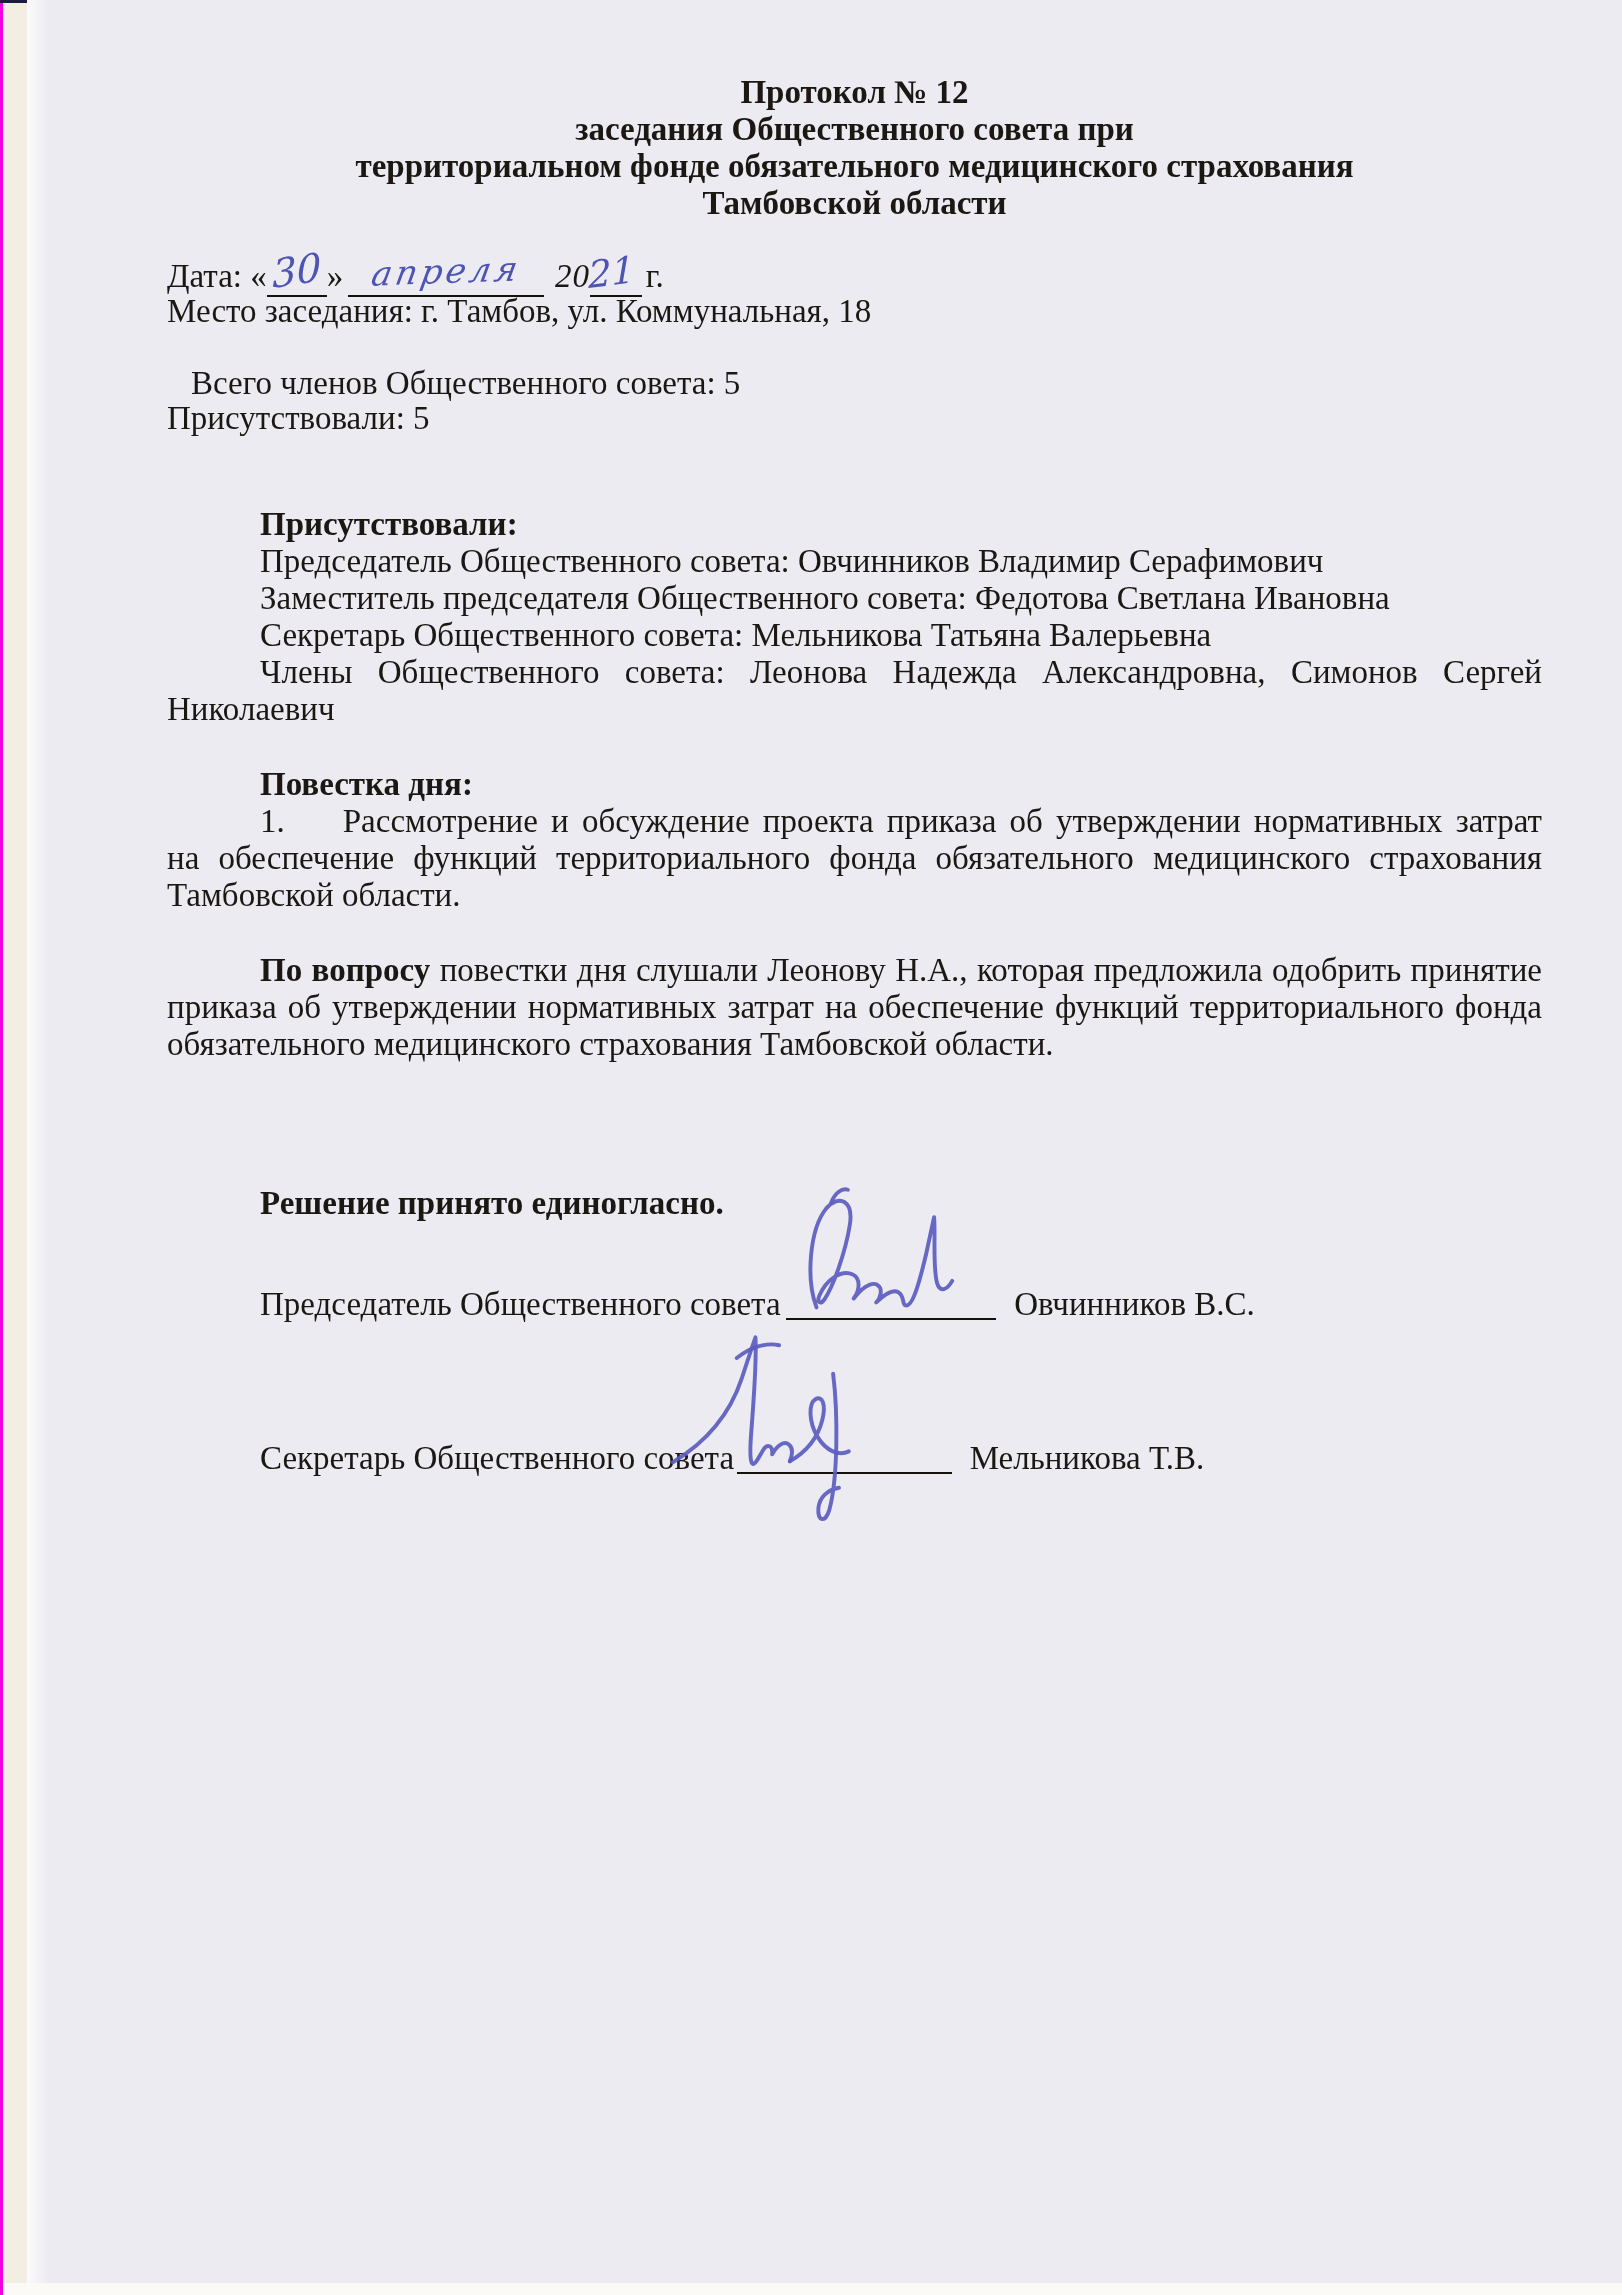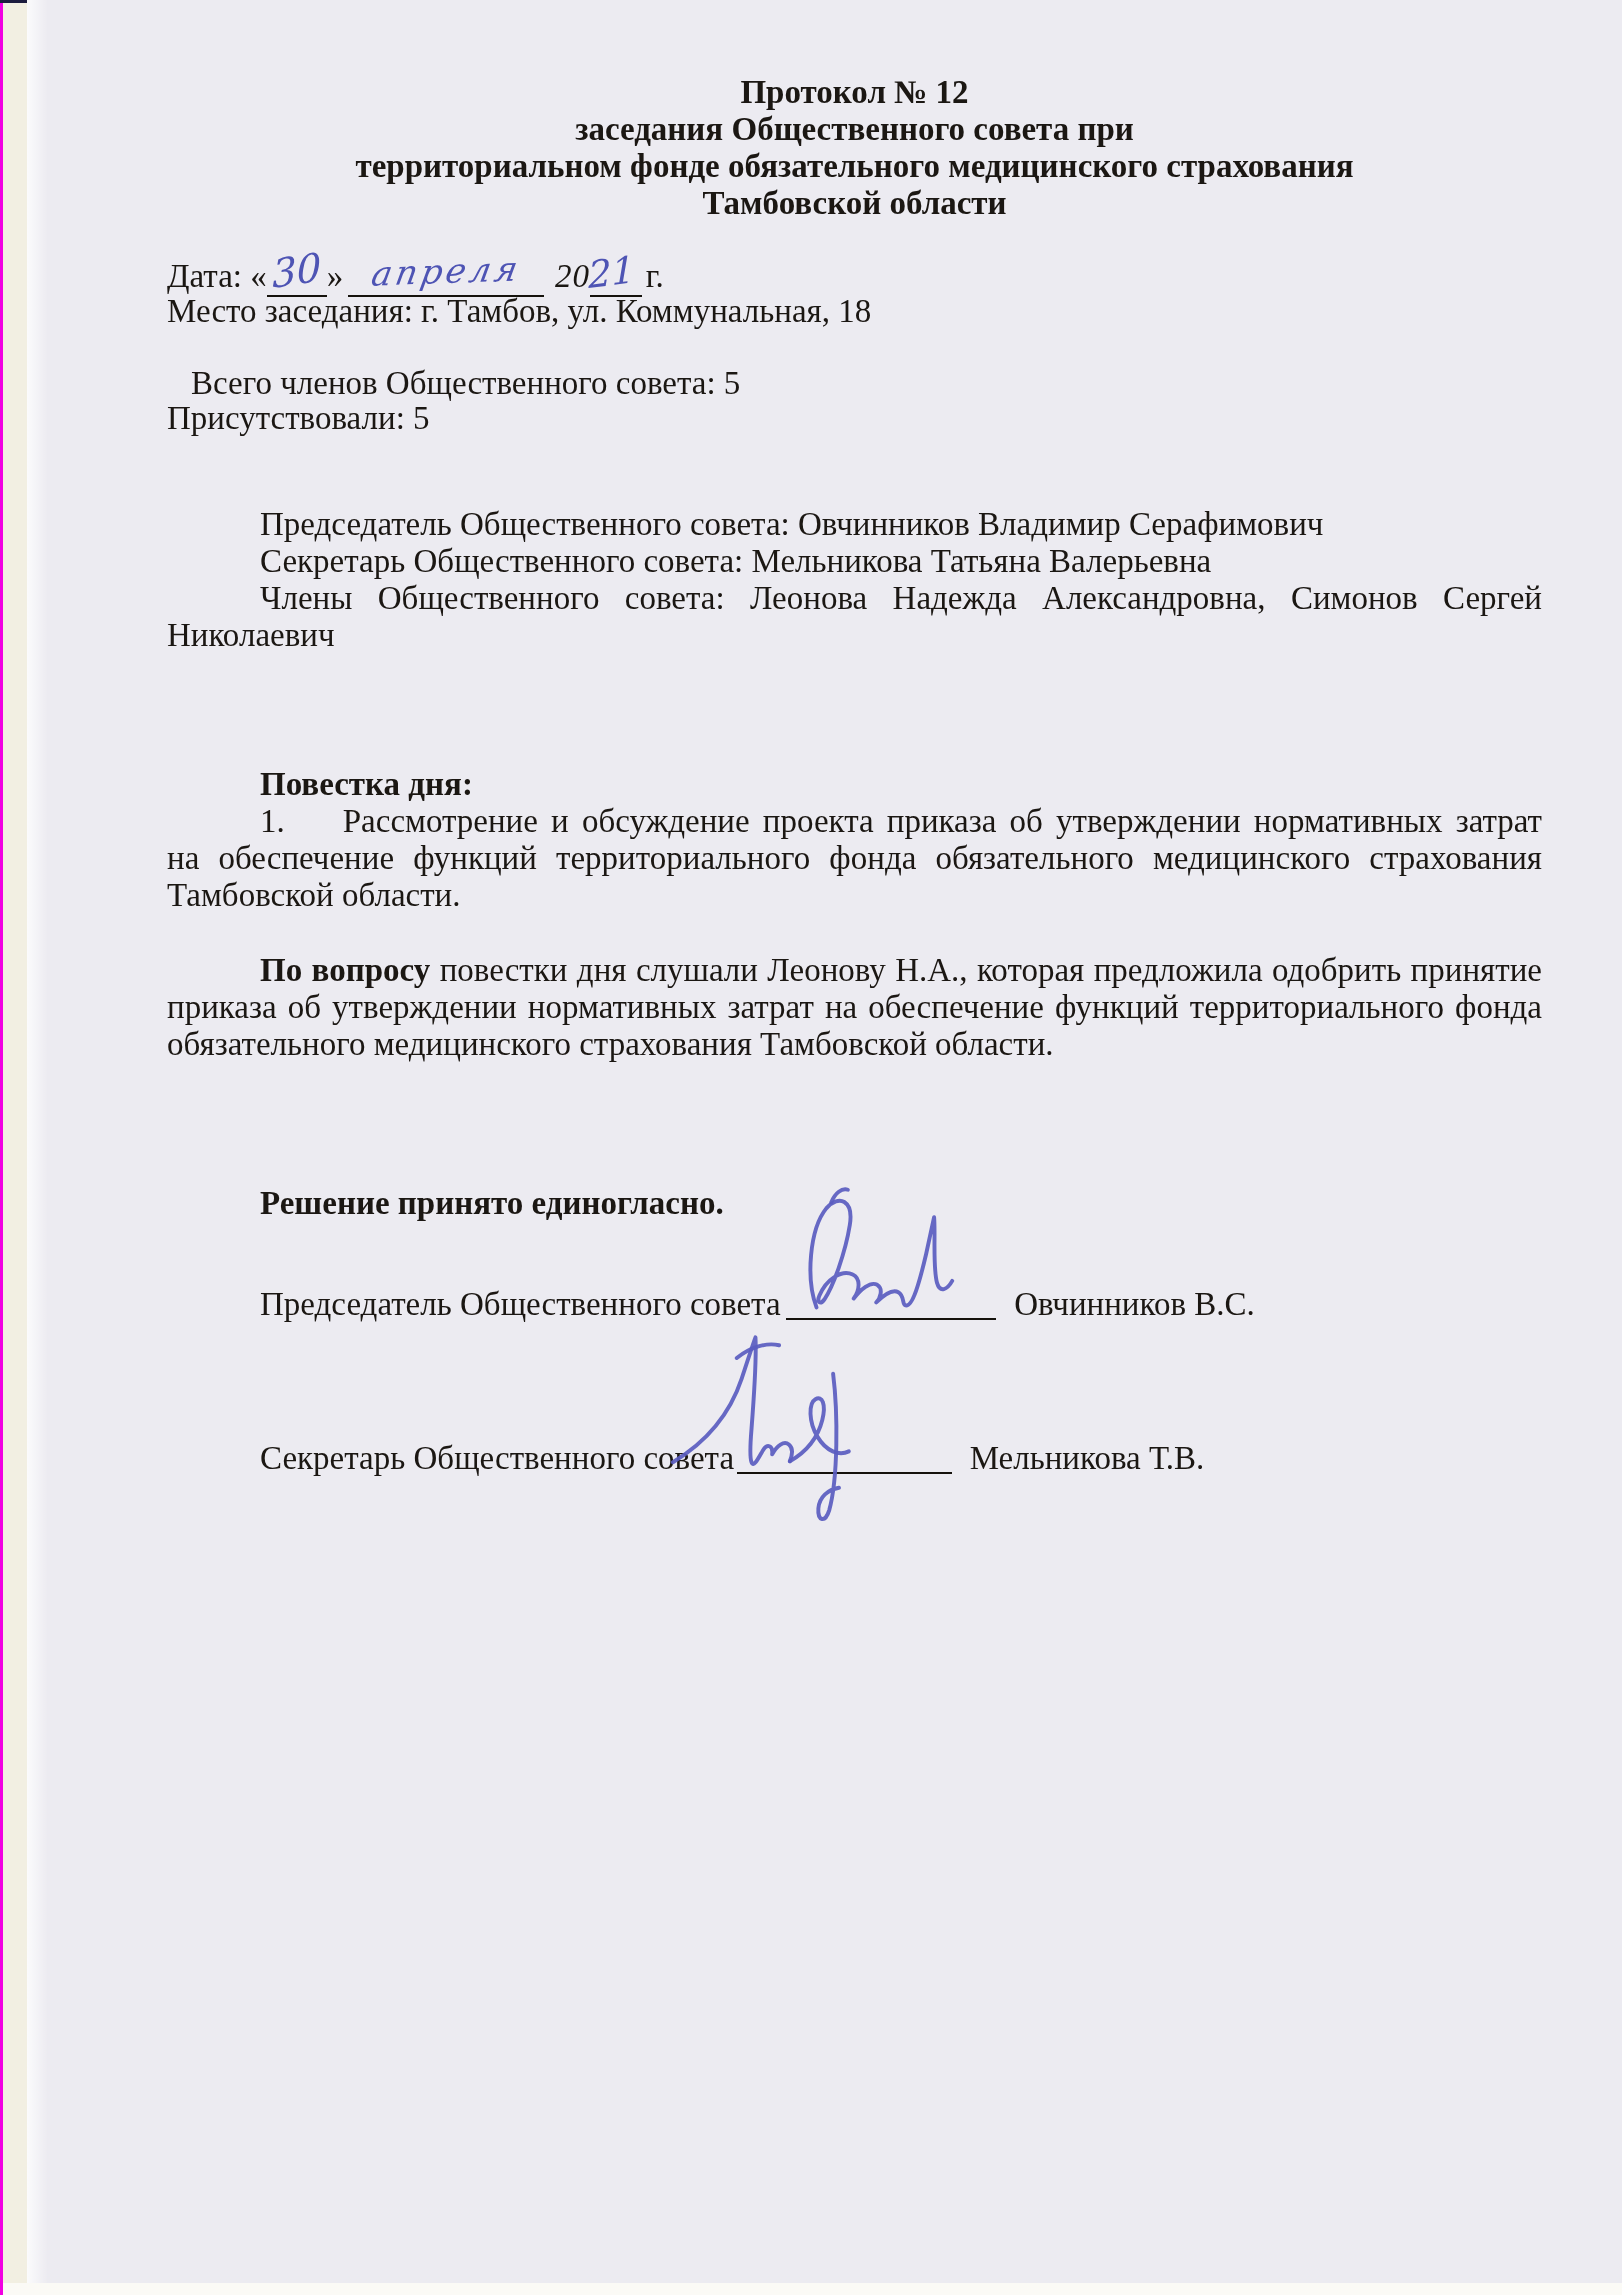--- a/index.html
+++ b/index.html
@@ -94,21 +94,23 @@
     <div class="abs date-line">
       <span>Дата: «</span><span class="blank blank-day"><span class="hw hw-day">30</span></span><span>»</span><span class="blank blank-month"><span class="hw hw-month">апреля</span></span><span class="year-printed">20</span><span class="blank blank-year"><span class="hw hw-year">21</span></span><span class="date-suffix">г.</span>
     </div>
 
     <div class="abs location">Место заседания: г. Тамбов, ул. Коммунальная, 18</div>
 
     <div class="abs members-total">Всего членов Общественного совета: 5</div>
     <div class="abs present-total">Присутствовали: 5</div>
 
     <div class="abs attendees">
+      <p class="heading">Присутствовали:</p>
       <p class="para">Председатель Общественного совета: Овчинников Владимир Серафимович</p>
+      <p class="para">Заместитель председателя Общественного совета: Федотова Светлана Ивановна</p>
       <p class="para">Секретарь Общественного совета: Мельникова Татьяна Валерьевна</p>
       <p class="para">Члены Общественного совета: Леонова Надежда Александровна, Симонов Сергей Николаевич</p>
     </div>
 
     <div class="abs agenda">
       <p class="heading">Повестка дня:</p>
       <p class="para"><span>1.</span><span class="tab-gap"></span><span>Рассмотрение и обсуждение проекта приказа об утверждении нормативных затрат на обеспечение функций территориального фонда обязательного медицинского страхования Тамбовской области.</span></p>
     </div>
 
     <div class="abs discussion">

